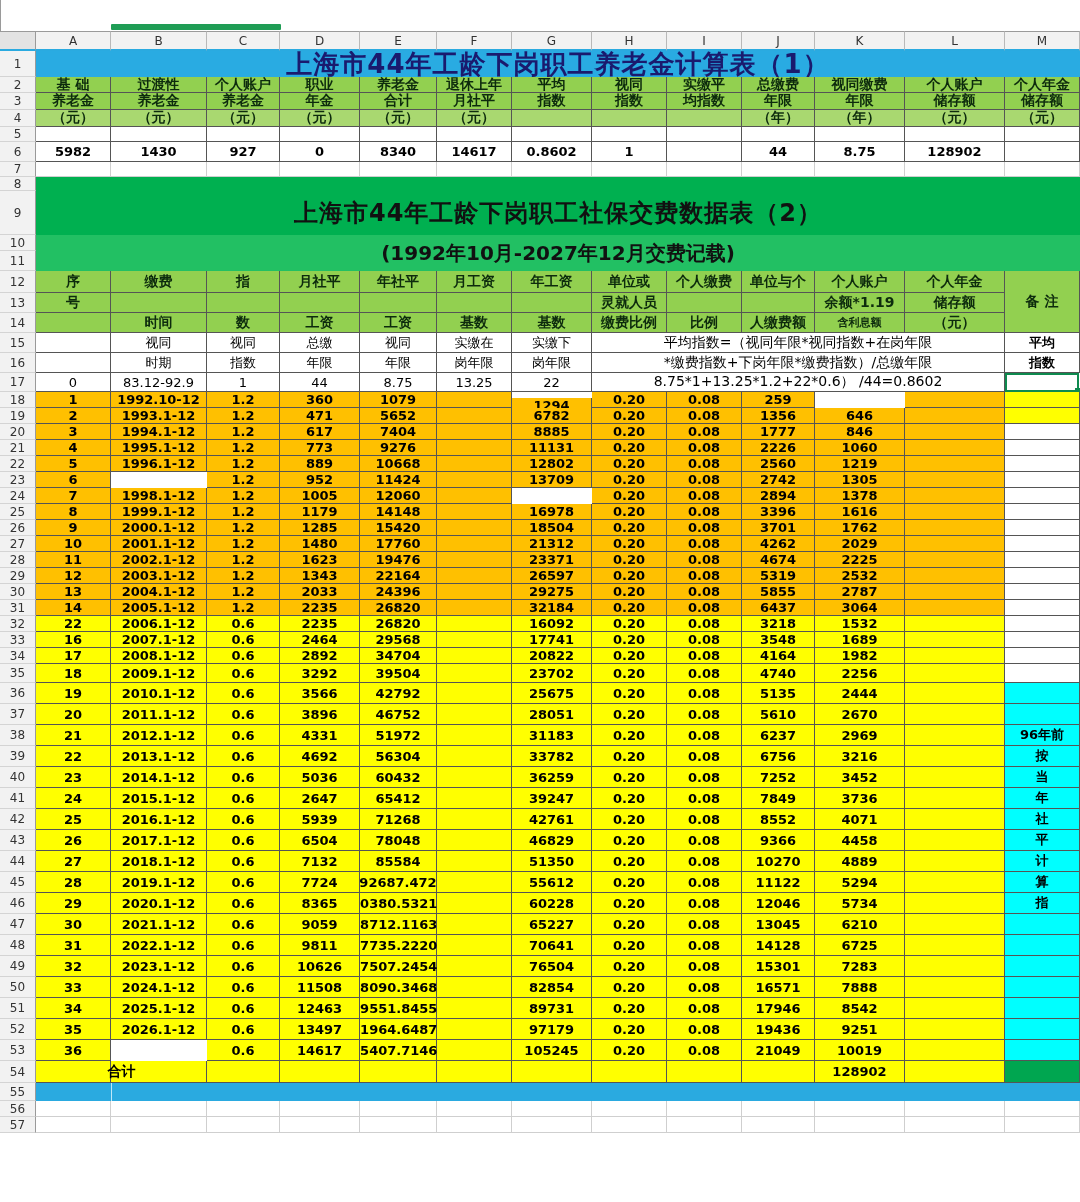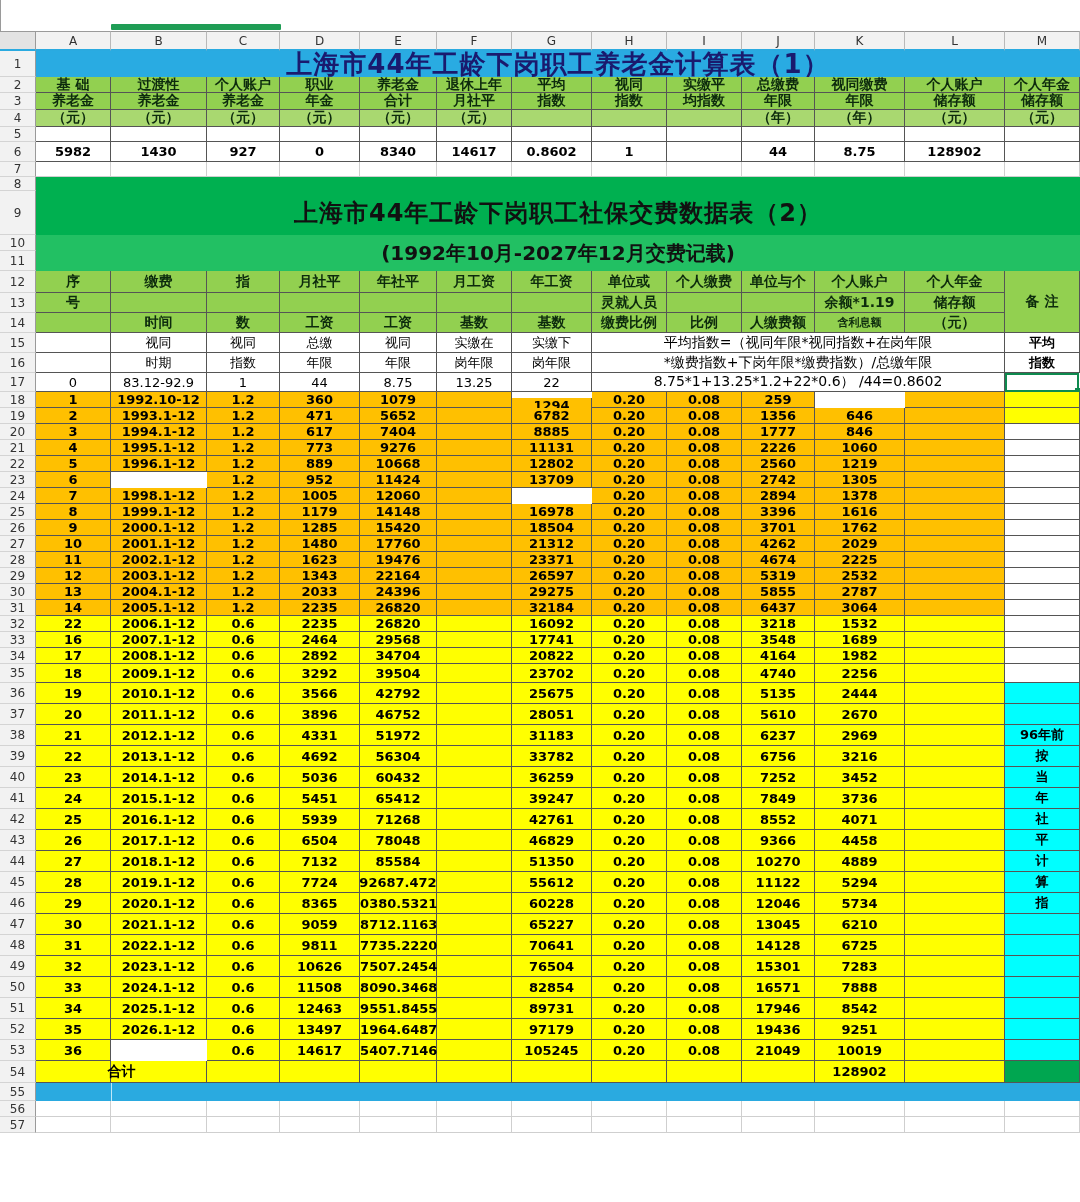--- a/index.html
+++ b/index.html
@@ -591,21 +591,21 @@
       <div class="cell f-yellow b" style="left: 512px; top: 767px; width: 80px; height: 21px;">36259</div>
       <div class="cell f-yellow b" style="left: 592px; top: 767px; width: 75px; height: 21px;">0.20</div>
       <div class="cell f-yellow b" style="left: 667px; top: 767px; width: 75px; height: 21px;">0.08</div>
       <div class="cell f-yellow b" style="left: 742px; top: 767px; width: 73px; height: 21px;">7252</div>
       <div class="cell f-yellow b" style="left: 815px; top: 767px; width: 90px; height: 21px;">3452</div>
       <div class="cell f-yellow" style="left: 905px; top: 767px; width: 100px; height: 21px;"></div>
       <div class="cell f-cyan b" style="left: 1005px; top: 767px; width: 75px; height: 21px;">当</div>
       <div class="cell f-yellow b" style="left: 36px; top: 788px; width: 75px; height: 21px;">24</div>
       <div class="cell f-yellow b" style="left: 111px; top: 788px; width: 96px; height: 21px;">2015.1-12</div>
       <div class="cell f-yellow b" style="left: 207px; top: 788px; width: 73px; height: 21px;">0.6</div>
-      <div class="cell f-yellow b" style="left: 280px; top: 788px; width: 80px; height: 21px;">5451</div>
+      <div class="cell f-yellow b" style="left: 280px; top: 788px; width: 80px; height: 21px;">2647</div>
       <div class="cell f-yellow b" style="left: 360px; top: 788px; width: 77px; height: 21px;">65412</div>
       <div class="cell f-yellow" style="left: 437px; top: 788px; width: 75px; height: 21px;"></div>
       <div class="cell f-yellow b" style="left: 512px; top: 788px; width: 80px; height: 21px;">39247</div>
       <div class="cell f-yellow b" style="left: 592px; top: 788px; width: 75px; height: 21px;">0.20</div>
       <div class="cell f-yellow b" style="left: 667px; top: 788px; width: 75px; height: 21px;">0.08</div>
       <div class="cell f-yellow b" style="left: 742px; top: 788px; width: 73px; height: 21px;">7849</div>
       <div class="cell f-yellow b" style="left: 815px; top: 788px; width: 90px; height: 21px;">3736</div>
       <div class="cell f-yellow" style="left: 905px; top: 788px; width: 100px; height: 21px;"></div>
       <div class="cell f-cyan b" style="left: 1005px; top: 788px; width: 75px; height: 21px;">年</div>
       <div class="cell f-yellow b" style="left: 36px; top: 809px; width: 75px; height: 21px;">25</div>

